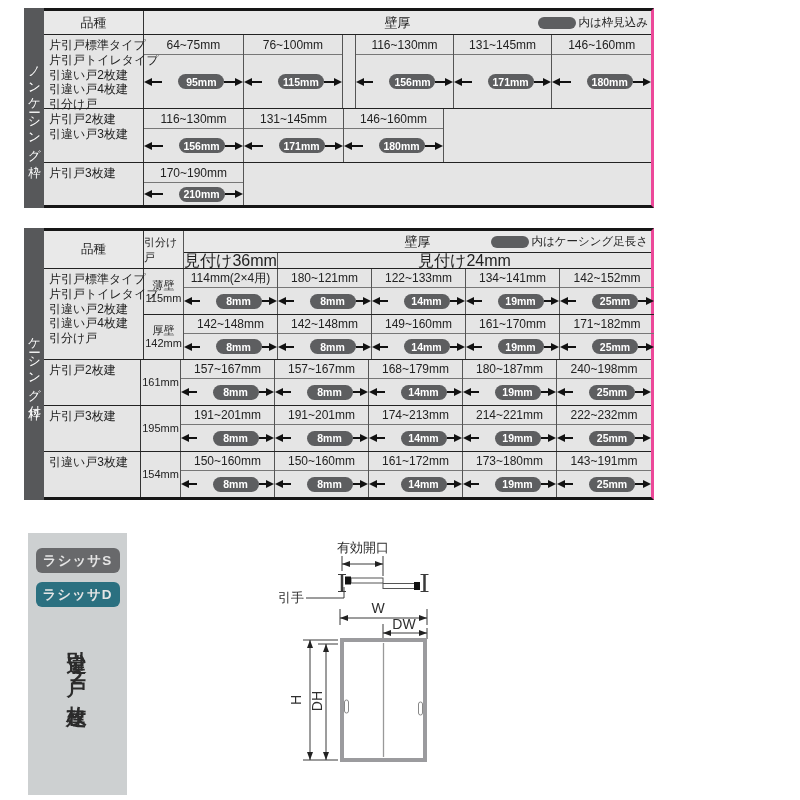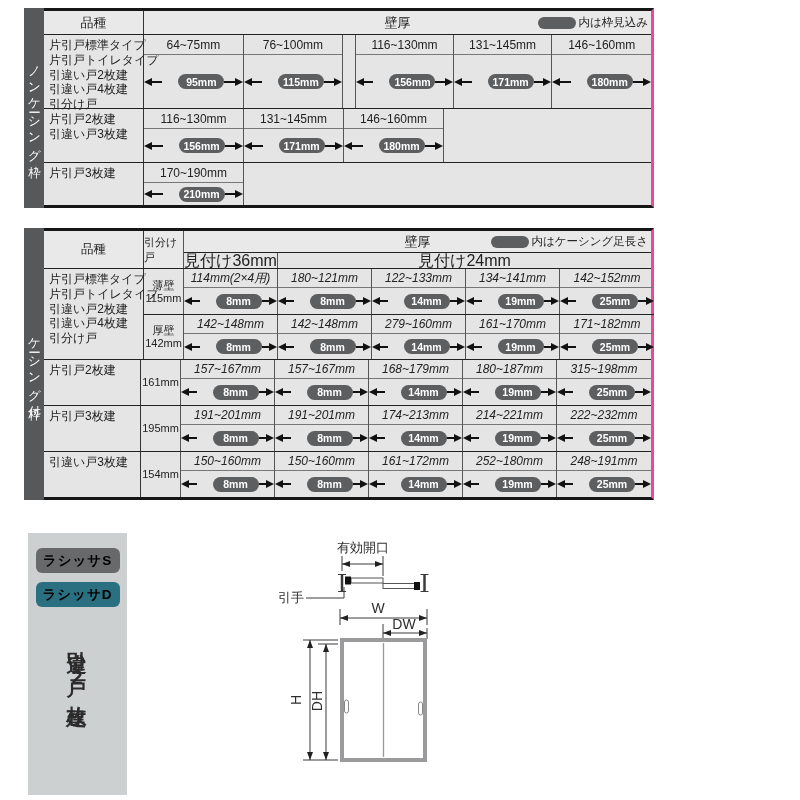--- a/index.html
+++ b/index.html
@@ -44,25 +44,25 @@
   .subrow { height: 15px; display: flex; font-size: 16px; }
   .sub36 { width: 94px; border-right: 1px solid #555; text-align: center; line-height: 15px; }
   .sub24 { flex: 1; text-align: center; line-height: 15px; }
 
   .g2 { display: flex; border-bottom: 1px solid #222; }
   .g2:last-child { border-bottom: none; }
   .rstack { display: flex; flex-direction: column; flex: 1; }
   .drow { display: flex; height: 45px; }
   .drow + .drow { border-top: 1px solid #222; }
   .jamb { width: 40px; border-right: 1px solid #555; display: flex; align-items: center; justify-content: center; text-align: center; font-size: 11px; line-height: 13px; }
-  .range2 { height: 19px; line-height: 19px; font-style: italic; }
+  .range2 { height: 19px; line-height: 19px; }
 
   
   #panel { position: absolute; left: 28px; top: 533px; width: 99px; height: 262px; background: #cdd0d1; }
-  .badge { width: 84px; height: 25px; margin: 0 auto; border-radius: 6px; color: #000000; font-size: 13.5px; font-weight: bold; display: flex; align-items: center; justify-content: center; letter-spacing: 1px; }
+  .badge { width: 84px; height: 25px; margin: 0 auto; border-radius: 6px; color: #e5e5e5; font-size: 13.5px; font-weight: bold; display: flex; align-items: center; justify-content: center; letter-spacing: 1px; }
   .badge.s { background: #68696b; margin-top: 15px; }
   .badge.d { background: #2b7080; margin-top: 9px; }
   .vtitle { writing-mode: vertical-rl; text-orientation: upright; font-size: 20px; font-weight: bold; color: #2b2b2b; letter-spacing: 2px; margin: 28px auto 0; display: block; text-align: left; height: 170px; }
   #panel .vwrap { display: flex; justify-content: center; }
 
   
   #diag { position: absolute; left: 270px; top: 535px; }
   #diag text { font-family: "Liberation Sans", sans-serif; fill: #2e2e2e; }
 </style>
 </head>
@@ -320,21 +320,21 @@
                     <span class="ar">
                       <i class="ah l"></i>
                       <i class="ln"></i>
                       <b class="pill">8mm</b>
                       <i class="ln"></i>
                       <i class="ah r"></i>
                     </span>
                   </div>
                 </div>
                 <div class="cell" style="width:94px">
-                  <div class="range range2">279~160mm</div>
+                  <div class="range range2">149~160mm</div>
                   <div class="aa">
                     <span class="ar">
                       <i class="ah l"></i>
                       <i class="ln"></i>
                       <b class="pill">14mm</b>
                       <i class="ln"></i>
                       <i class="ah r"></i>
                     </span>
                   </div>
                 </div>
@@ -412,21 +412,21 @@
                     <span class="ar">
                       <i class="ah l"></i>
                       <i class="ln"></i>
                       <b class="pill">19mm</b>
                       <i class="ln"></i>
                       <i class="ah r"></i>
                     </span>
                   </div>
                 </div>
                 <div class="cell edge" style="width:94px">
-                  <div class="range range2">315~198mm</div>
+                  <div class="range range2">240~198mm</div>
                   <div class="aa">
                     <span class="ar">
                       <i class="ah l"></i>
                       <i class="ln"></i>
                       <b class="pill">25mm</b>
                       <i class="ln"></i>
                       <i class="ah r"></i>
                     </span>
                   </div>
                 </div>
@@ -536,33 +536,33 @@
                     <span class="ar">
                       <i class="ah l"></i>
                       <i class="ln"></i>
                       <b class="pill">14mm</b>
                       <i class="ln"></i>
                       <i class="ah r"></i>
                     </span>
                   </div>
                 </div>
                 <div class="cell" style="width:94px">
-                  <div class="range range2">252~180mm</div>
+                  <div class="range range2">173~180mm</div>
                   <div class="aa">
                     <span class="ar">
                       <i class="ah l"></i>
                       <i class="ln"></i>
                       <b class="pill">19mm</b>
                       <i class="ln"></i>
                       <i class="ah r"></i>
                     </span>
                   </div>
                 </div>
                 <div class="cell edge" style="width:94px">
-                  <div class="range range2">248~191mm</div>
+                  <div class="range range2">143~191mm</div>
                   <div class="aa">
                     <span class="ar">
                       <i class="ah l"></i>
                       <i class="ln"></i>
                       <b class="pill">25mm</b>
                       <i class="ln"></i>
                       <i class="ah r"></i>
                     </span>
                   </div>
                 </div>

